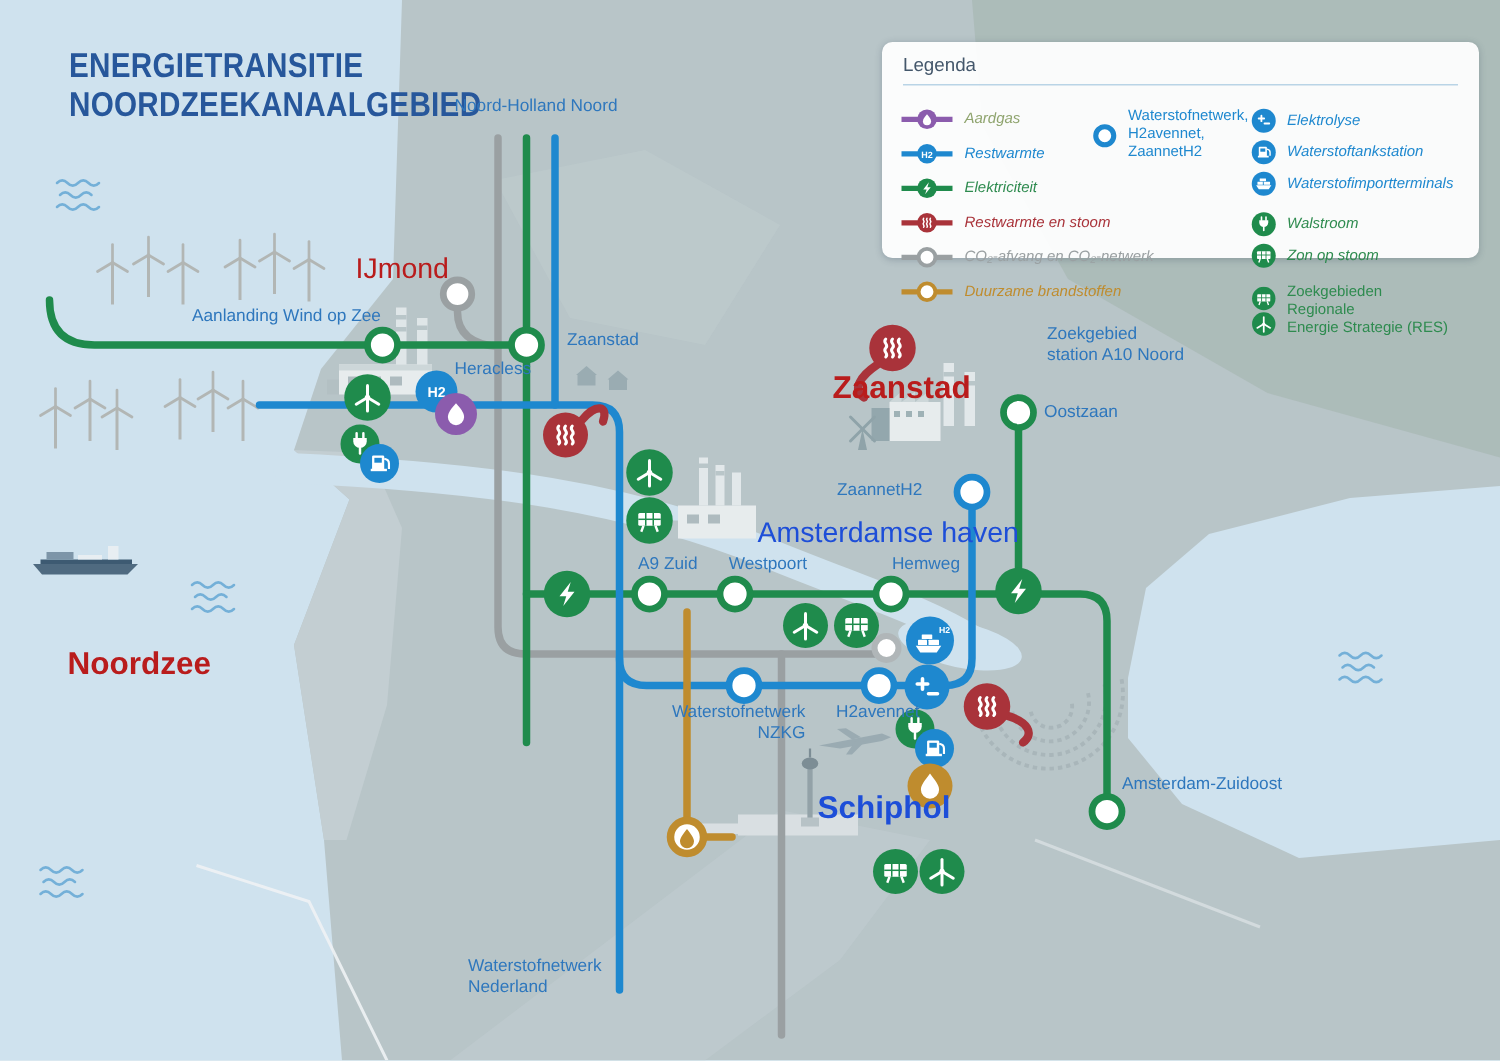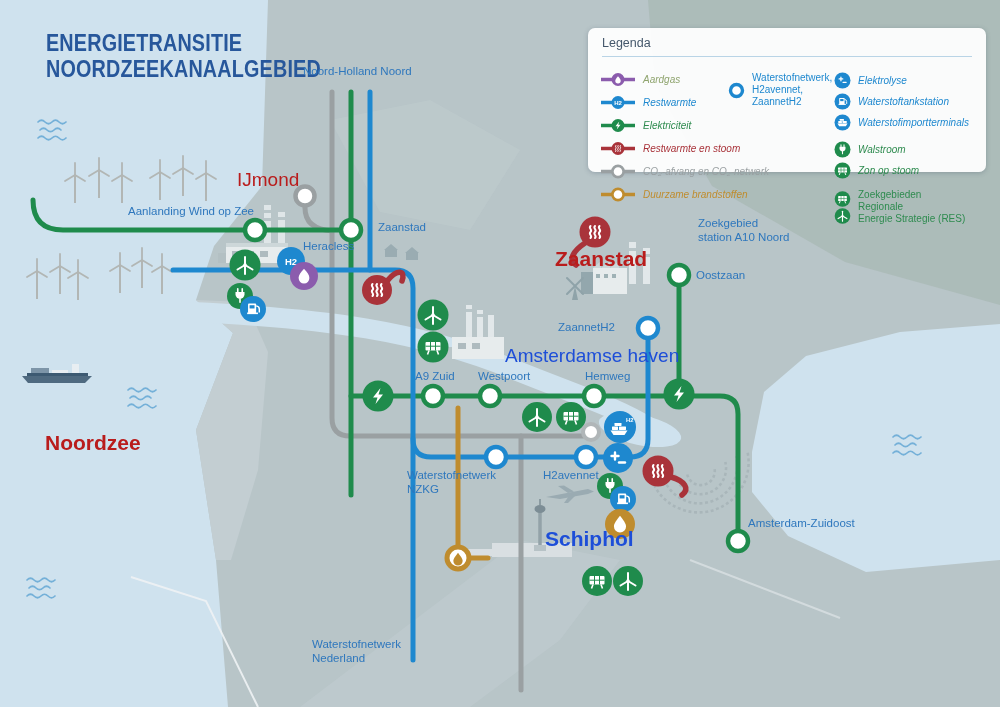--- a/index.html
+++ b/index.html
@@ -5,21 +5,21 @@
   html,body{margin:0;padding:0;background:#e8eef2;}
   .stage{position:relative;width:1000px;height:707px;overflow:hidden;
          font-family:"Liberation Sans",sans-serif;background:#cfe2ee;}
   .stage svg.map{position:absolute;left:0;top:0;}
   
   .title{position:absolute;left:46px;top:30px;color:#27579b;font-weight:bold;
          font-size:23px;line-height:1.13;letter-spacing:.2px;
          transform:scaleX(.86);transform-origin:left top;white-space:nowrap;}
   
   .lbl{position:absolute;font-size:11.5px;line-height:1.18;color:#2e77bd;white-space:nowrap;}
-  .lbl.c{text-align:left;white-space:normal;}
+  .lbl.c{text-align:right;white-space:normal;}
   .lbl.r{text-align:left;white-space:normal;}
   .place{position:absolute;font-size:19px;color:#b91c1c;white-space:nowrap;}
   .place.slate{color:#1d4ed8;}
   .place.xl{font-size:21px;font-weight:bold;}
   
   .legend{position:absolute;left:588px;top:28px;width:398px;height:144px;
           background:rgba(255,255,255,.94);border-radius:7px;
           box-shadow:0 1px 5px rgba(50,70,90,.28);box-sizing:border-box;}
   .lg-title{position:absolute;left:14px;top:8px;right:14px;font-size:12.5px;color:#44576b;
             border-bottom:1px solid #b9d4e6;padding-bottom:6px;}

